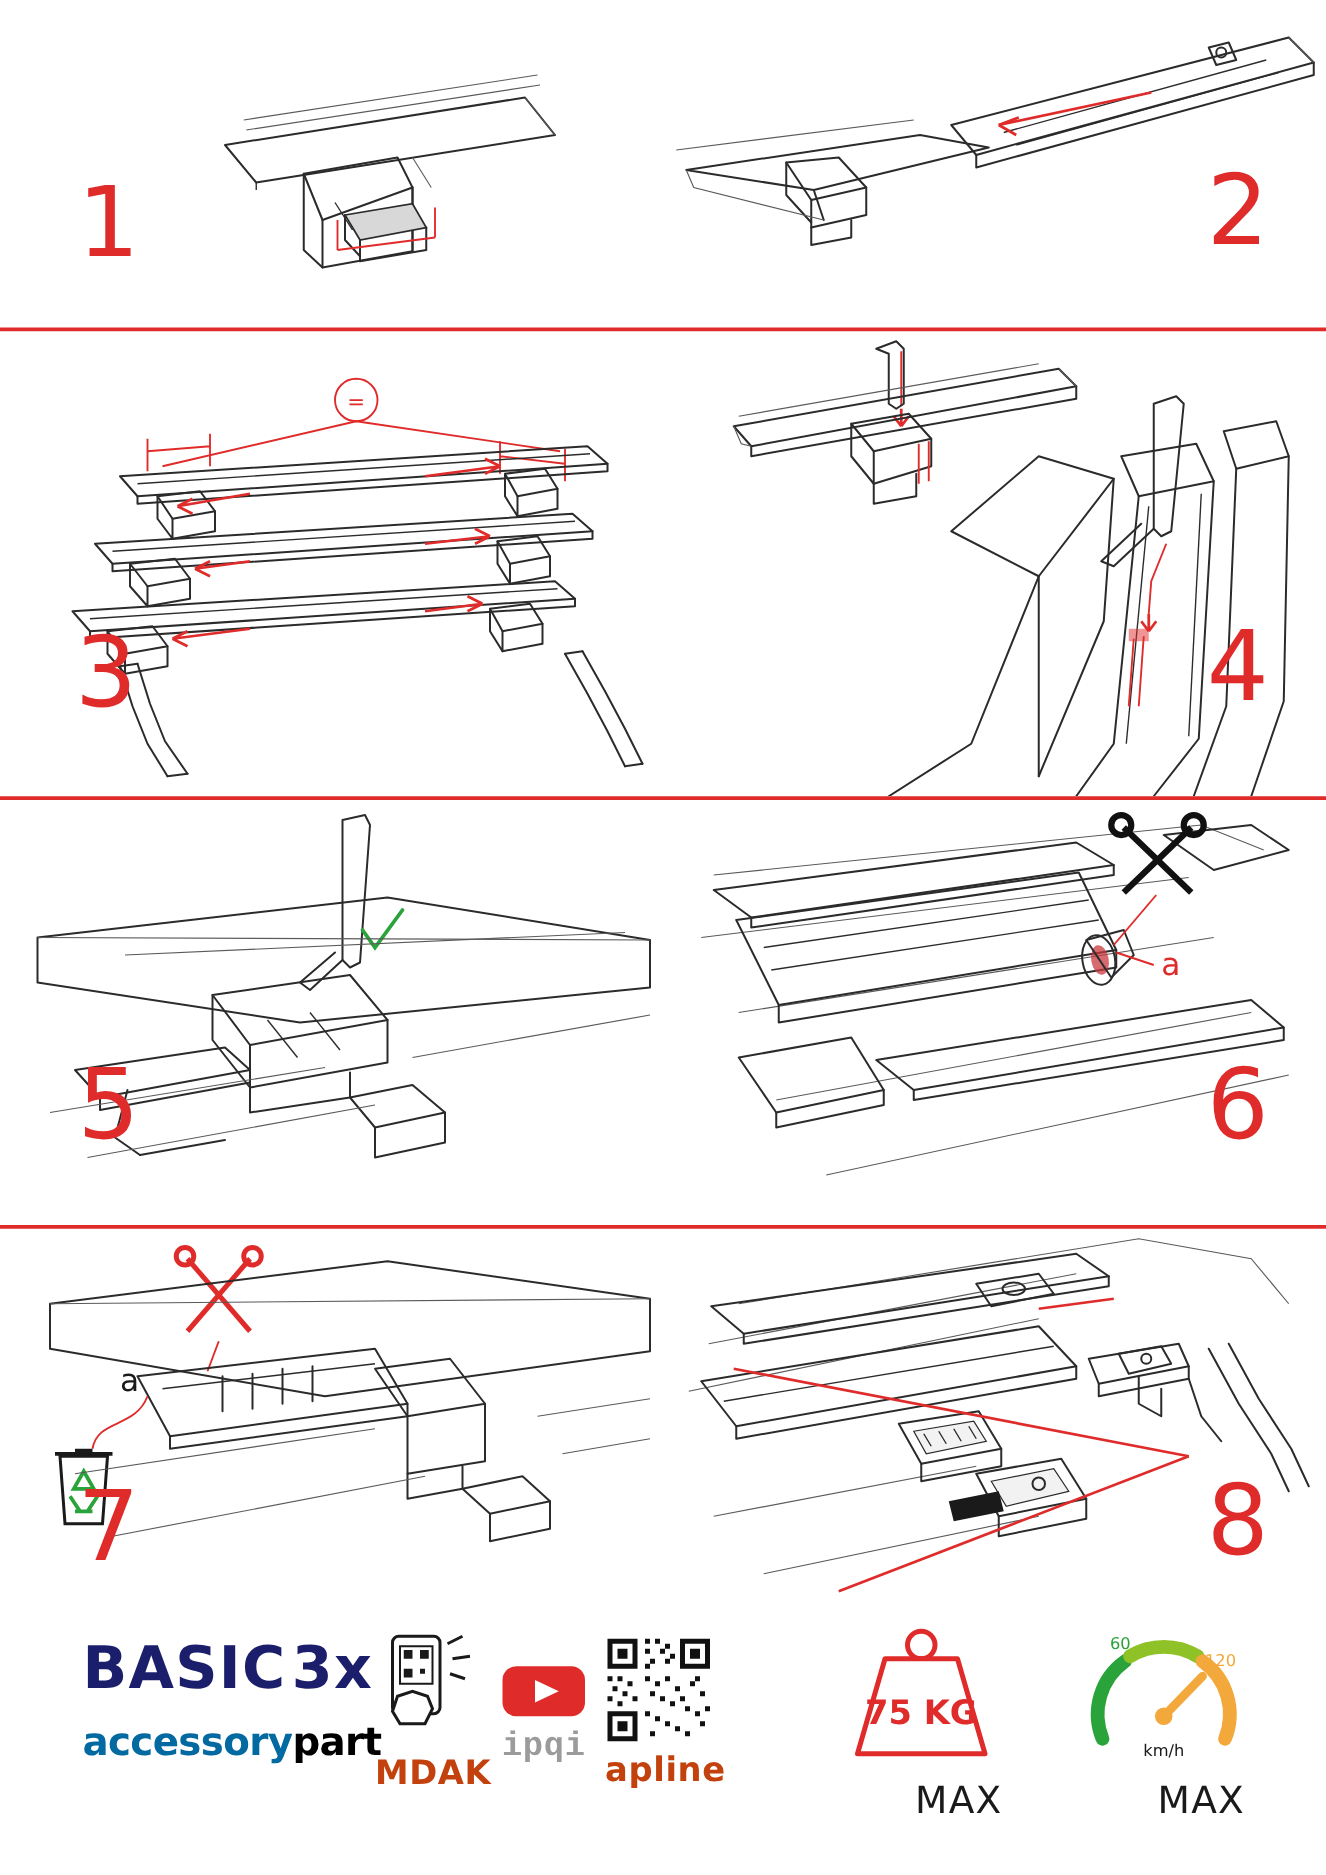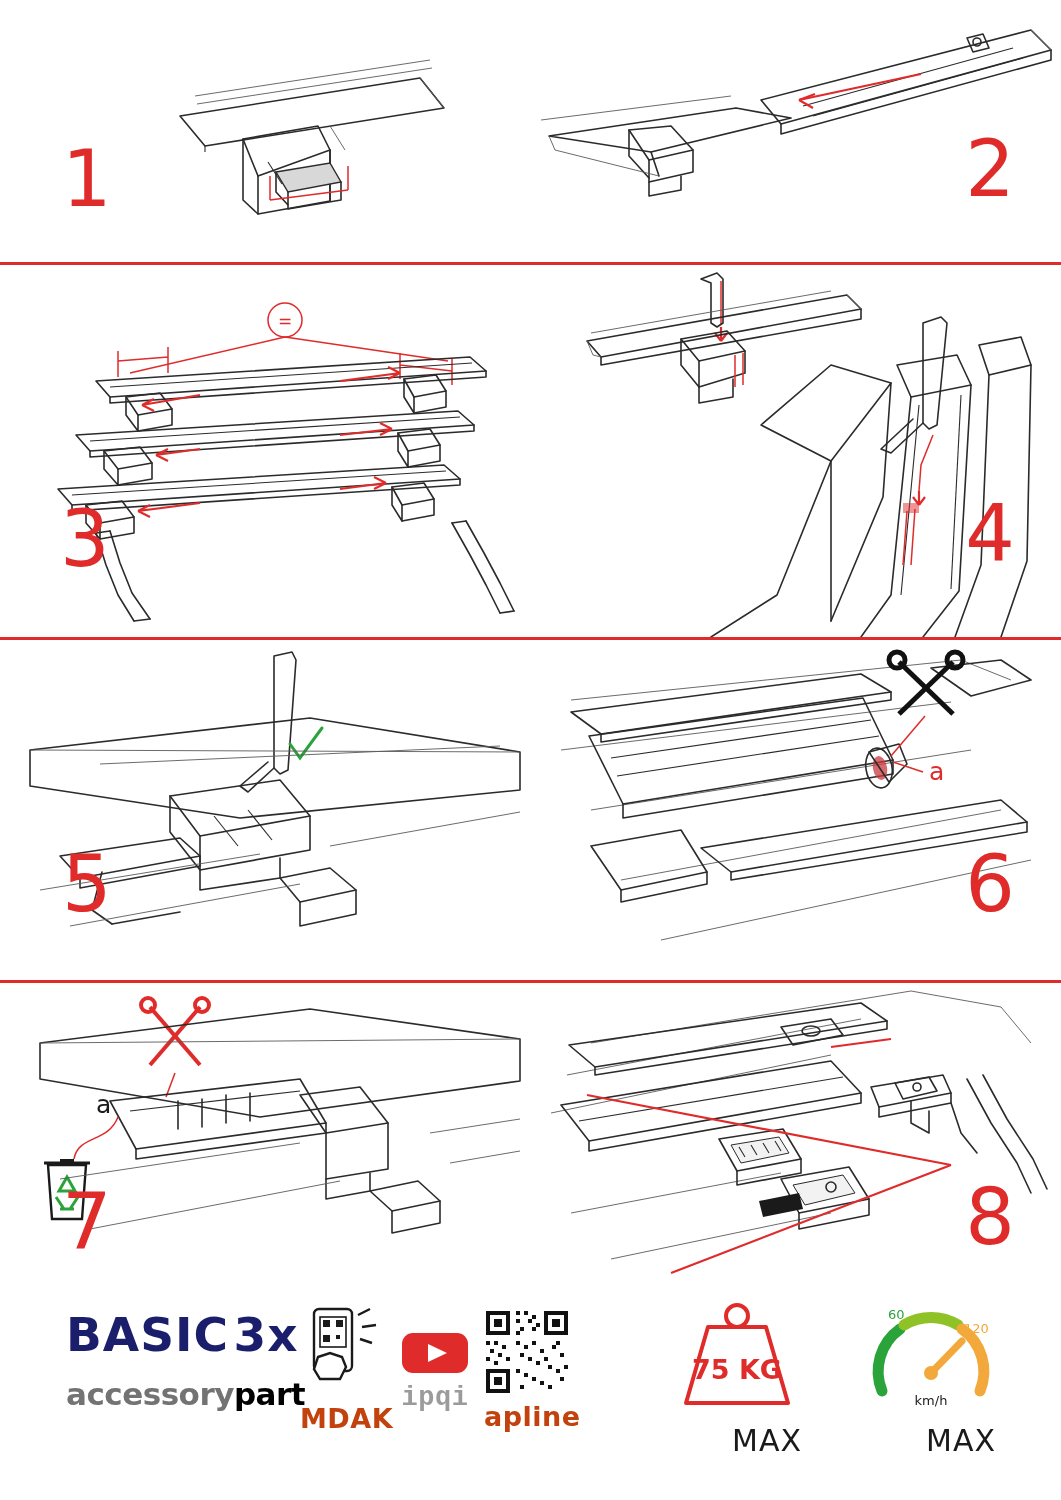--- a/index.html
+++ b/index.html
@@ -51,21 +51,21 @@
   .brand-basic{position:absolute;left:66px;top:24px;}
   .basic-txt{
     font-family:"DejaVu Sans", sans-serif;
     font-size:47px;font-weight:700;color:#1b1f6b;letter-spacing:1px;
   }
   .basic-x{color:#1b1f6b;}
   .accessory{
     margin-top:14px;font-family:"DejaVu Sans", sans-serif;
     font-size:31px;font-weight:700;letter-spacing:-0.5px;
   }
-  .ac-a{color:#737373;}
+  .ac-a{color:#0369a1;}
   .ac-b{color:#000000;}
 
   .logo-block{position:absolute;text-align:center;}
   .logo-label{
     font-family:"DejaVu Sans", sans-serif;font-size:27px;font-weight:600;
     color:#3b3b3b;margin-top:6px;letter-spacing:0.5px;
   }
   .lbl-mdak{color:#c2410c;}
   .lbl-ipqi{color:#9b9b9b;font-family:Liberation Mono, monospace;}
   .ap-a{color:#c2410c;}

